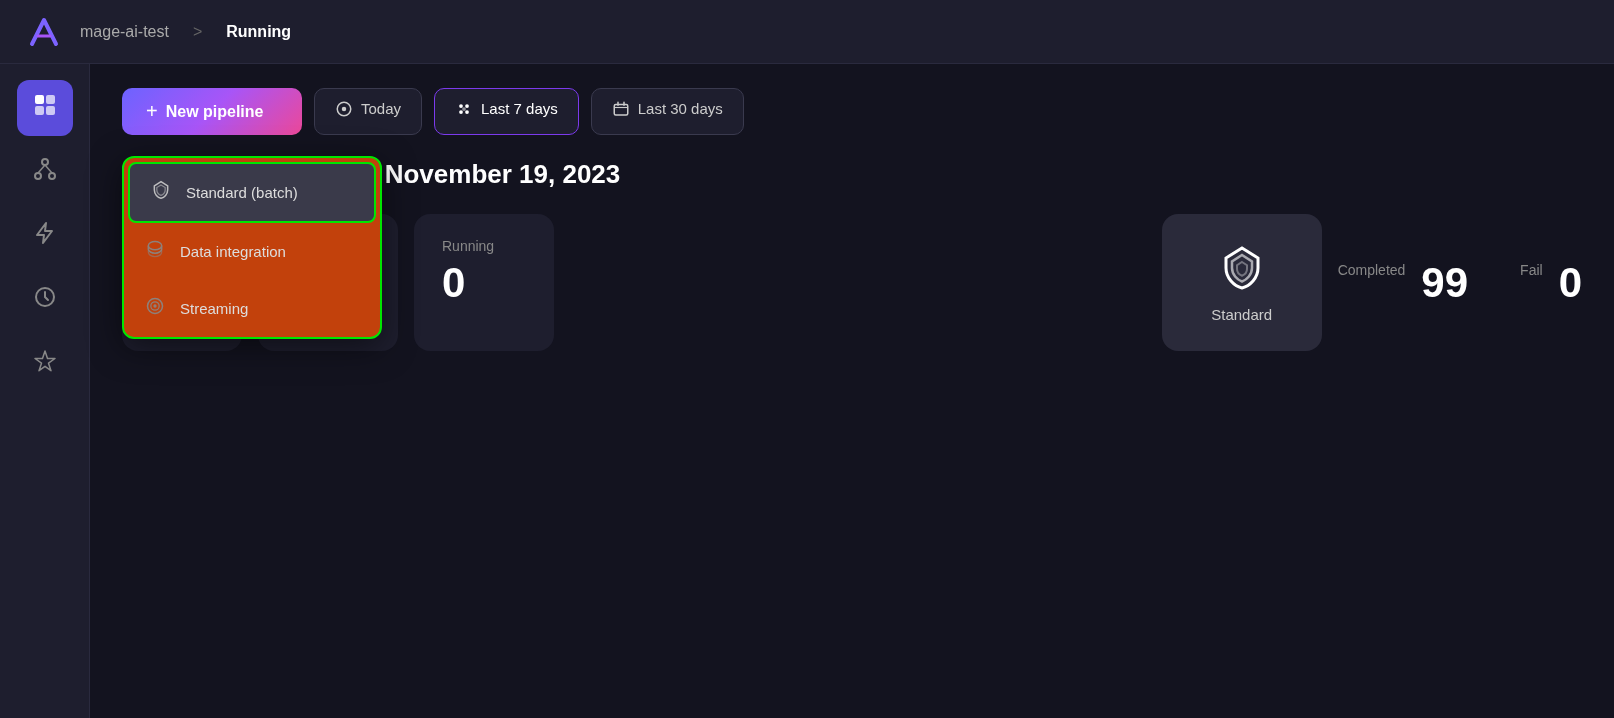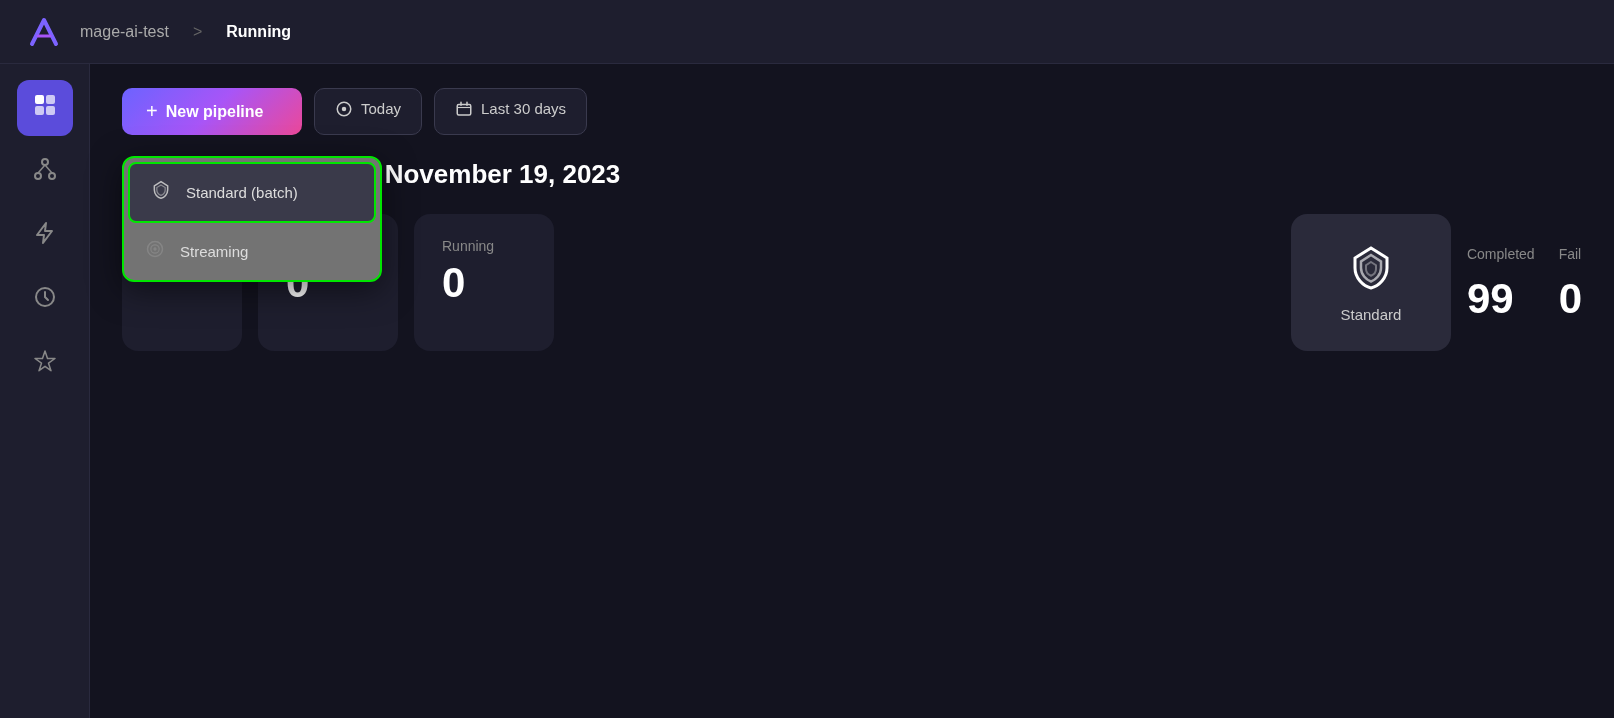--- a/index.html
+++ b/index.html
@@ -137,21 +137,21 @@
 
     .toolbar-btn .btn-icon {
       font-size: 18px;
     }
 
     
     .dropdown-menu {
       position: absolute;
       top: 68px;
       left: 0;
-      background: #737373;
+      background: #c2410c;
       border-radius: 12px;
       min-width: 260px;
       z-index: 100;
       overflow: hidden;
       border: 2px solid #00e600;
       box-shadow: 0 8px 32px rgba(0,0,0,0.5);
     }
     .dropdown-item {
       display: flex;
       align-items: center;
@@ -233,27 +233,27 @@
     }
 
     .right-stats {
       display: flex;
       gap: 24px;
       align-items: center;
     }
 
     .right-stat {
       display: flex;
-      flex-direction: column;
       gap: 16px;
     }
 
     
     .partial-stat {
       overflow: hidden;
+      margin-left: 28px;
     }
   </style>
 </head>
 <body>
 
 <div class="topbar">
 
   <svg class="logo" viewBox="0 0 40 40" fill="none" xmlns="http://www.w3.org/2000/svg">
     <path d="M8 32 L20 8 L32 32" stroke="#7c63ff" stroke-width="4" stroke-linecap="round" stroke-linejoin="round" fill="none"></path>
     <path d="M14 24 L26 24" stroke="#a855f7" stroke-width="3" stroke-linecap="round"></path>
@@ -325,20 +325,32 @@
       <button class="toolbar-btn">
         <span class="btn-icon">
           <svg width="18" height="18" viewBox="0 0 24 24" fill="none">
             <circle cx="12" cy="12" r="9" stroke="#ccc" stroke-width="2"></circle>
             <circle cx="12" cy="12" r="3" fill="#ccc"></circle>
           </svg>
         </span>
         <span>Today</span>
       </button>
 
+      <button class="toolbar-btn active">
+        <span class="btn-icon">
+          <svg width="18" height="18" viewBox="0 0 24 24" fill="none">
+            <circle cx="8" cy="8" r="2.5" fill="#fff"></circle>
+            <circle cx="16" cy="8" r="2.5" fill="#fff"></circle>
+            <circle cx="8" cy="16" r="2.5" fill="#fff"></circle>
+            <circle cx="16" cy="16" r="2.5" fill="#fff"></circle>
+            <circle cx="12" cy="12" r="2.5" fill="#fff" opacity="0.5"></circle>
+          </svg>
+        </span>
+        <span>Last 7 days</span>
+      </button>
 
       <button class="toolbar-btn">
         <span class="btn-icon">
           <svg width="18" height="18" viewBox="0 0 24 24" fill="none">
             <rect x="3" y="6" width="18" height="14" rx="2" stroke="#ccc" stroke-width="2"></rect>
             <path d="M3 10h18" stroke="#ccc" stroke-width="1.5"></path>
             <path d="M8 3v4M16 3v4" stroke="#ccc" stroke-width="2" stroke-linecap="round"></path>
           </svg>
         </span>
         <span>Last 30 days</span>
@@ -351,20 +363,30 @@
             <svg width="20" height="20" viewBox="0 0 24 24" fill="none">
               <path d="M12 2l8 5v5c0 5-4 9-8 10C8 21 4 17 4 12V7z" stroke="#ccc" stroke-width="1.8" fill="none"></path>
               <path d="M12 6l5 3v3c0 3-2.5 5.5-5 6.5C9.5 17.5 7 15 7 12V9z" stroke="#ccc" stroke-width="1.5" fill="none" opacity="0.6"></path>
             </svg>
           </span>
           <span>Standard (batch)</span>
         </div>
         <div class="dropdown-item">
           <span class="dropdown-item-icon">
             <svg width="20" height="20" viewBox="0 0 24 24" fill="none">
+              <path d="M12 3C8 3 4 5 4 8s4 5 8 5 8-2 8-5-4-5-8-5z" stroke="#888" stroke-width="1.8" fill="none"></path>
+              <path d="M4 8v4c0 3 4 5 8 5s8-2 8-5V8" stroke="#888" stroke-width="1.8" fill="none"></path>
+              <path d="M4 12v4c0 3 4 5 8 5s8-2 8-5v-4" stroke="#888" stroke-width="1.5" fill="none" opacity="0.6"></path>
+            </svg>
+          </span>
+          <span>Data integration</span>
+        </div>
+        <div class="dropdown-item">
+          <span class="dropdown-item-icon">
+            <svg width="20" height="20" viewBox="0 0 24 24" fill="none">
               <circle cx="12" cy="12" r="9" stroke="#888" stroke-width="1.8"></circle>
               <circle cx="12" cy="12" r="5" stroke="#888" stroke-width="1.5"></circle>
               <circle cx="12" cy="12" r="2" fill="#888"></circle>
             </svg>
           </span>
           <span>Streaming</span>
         </div>
       </div>
     </div>
 

